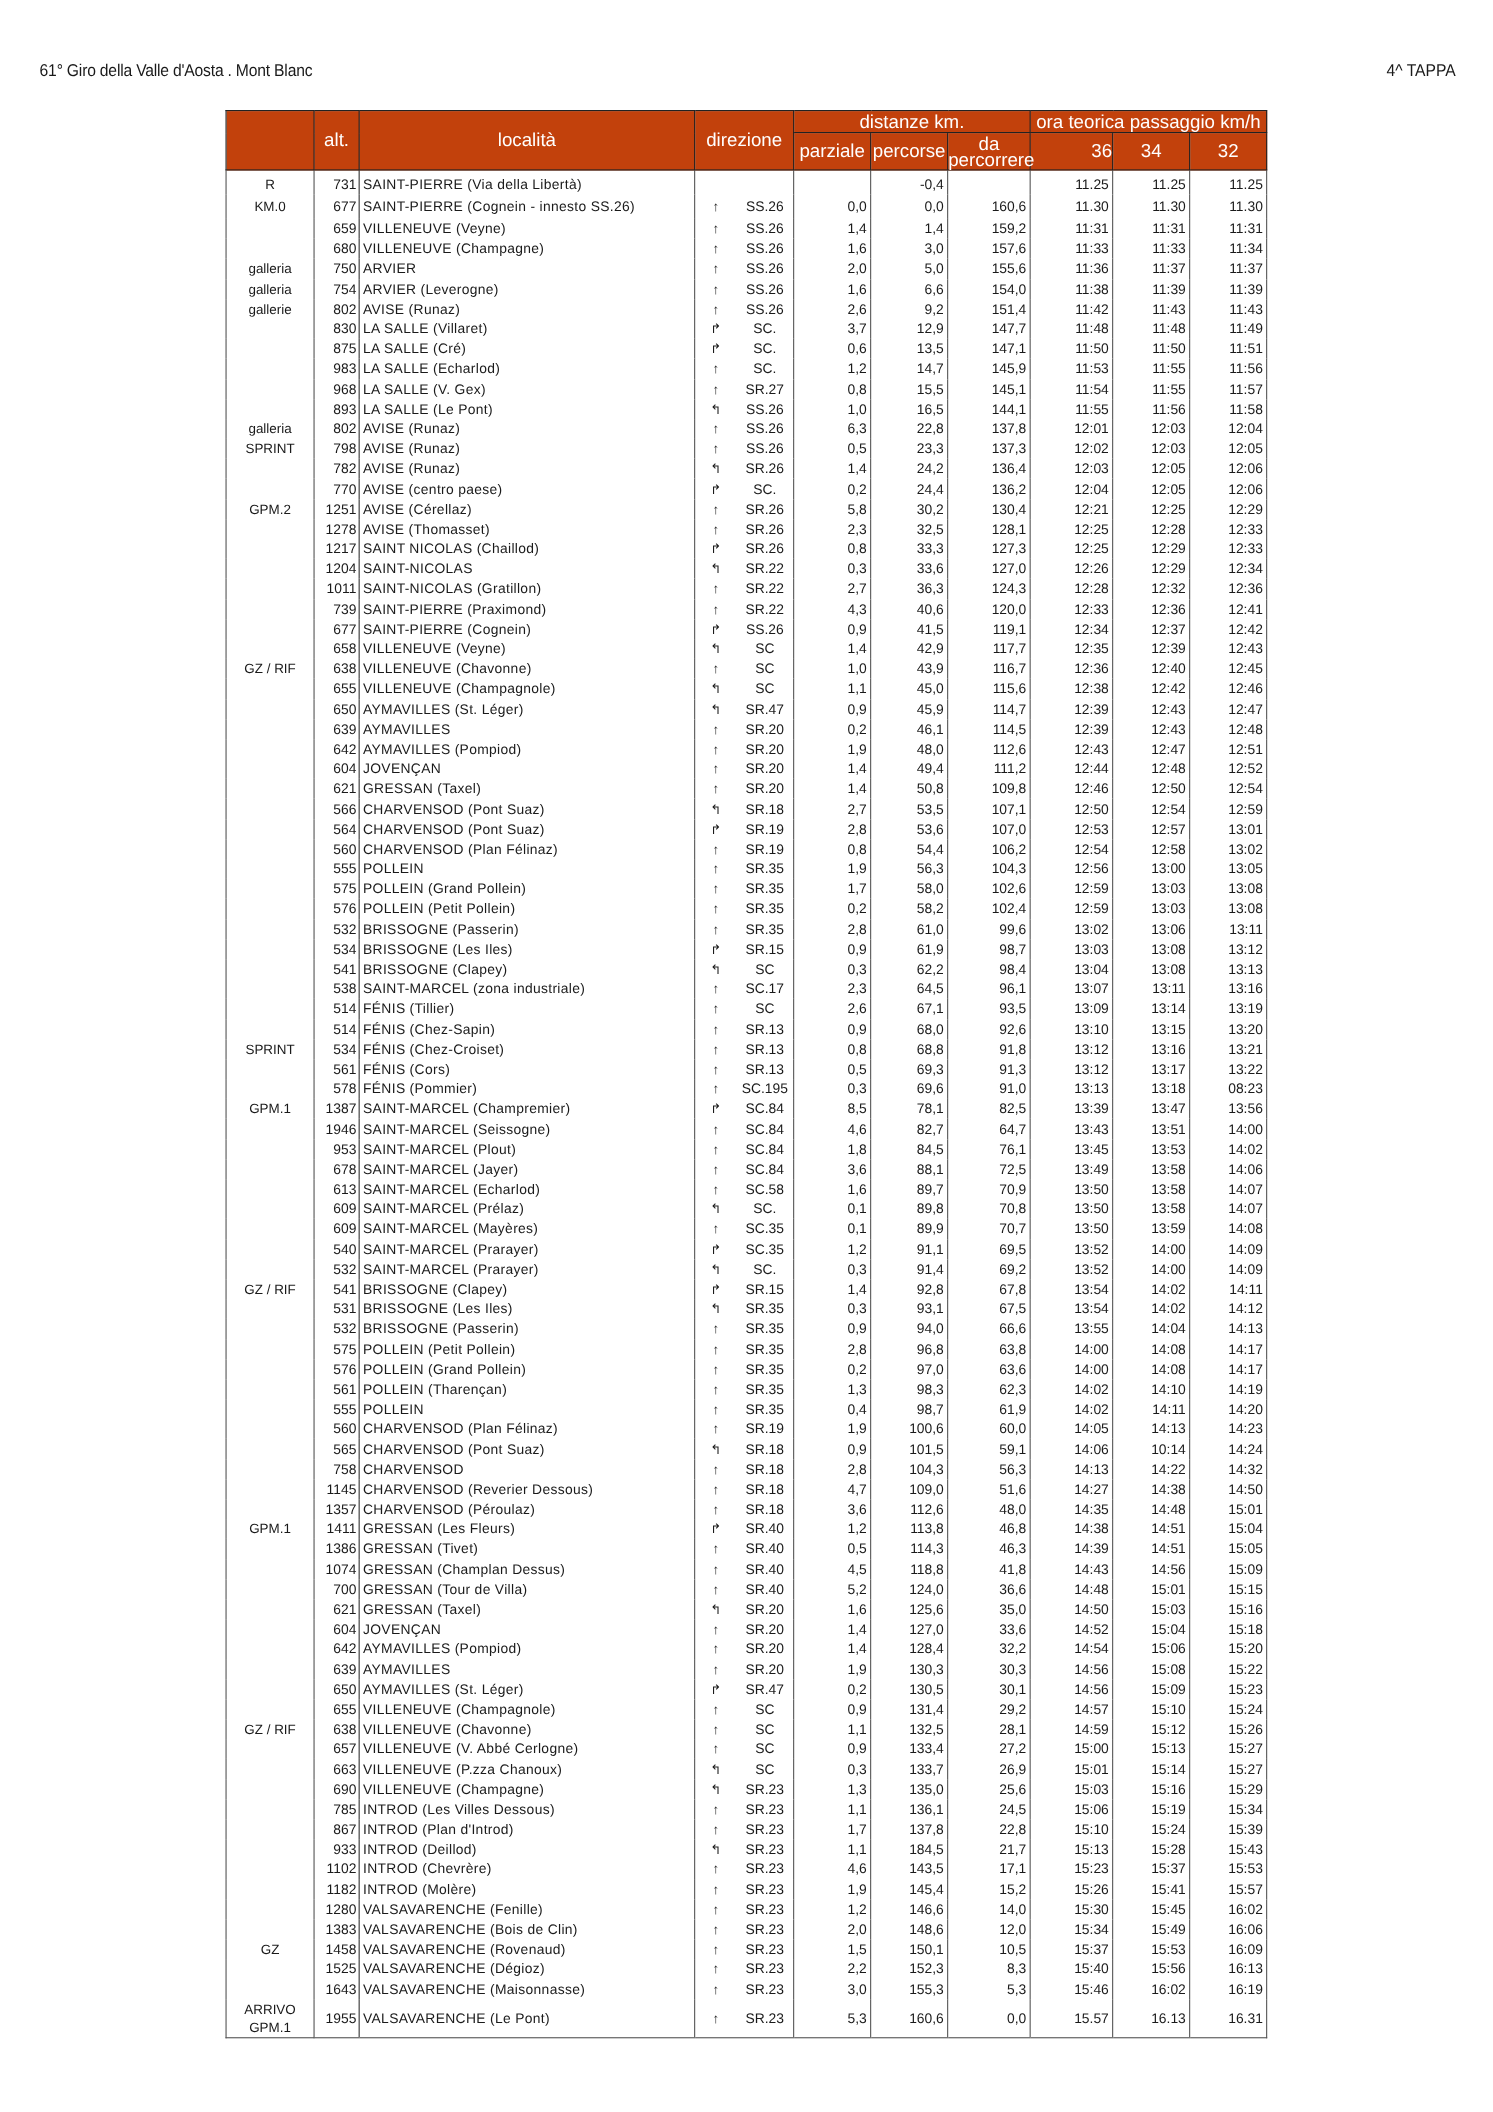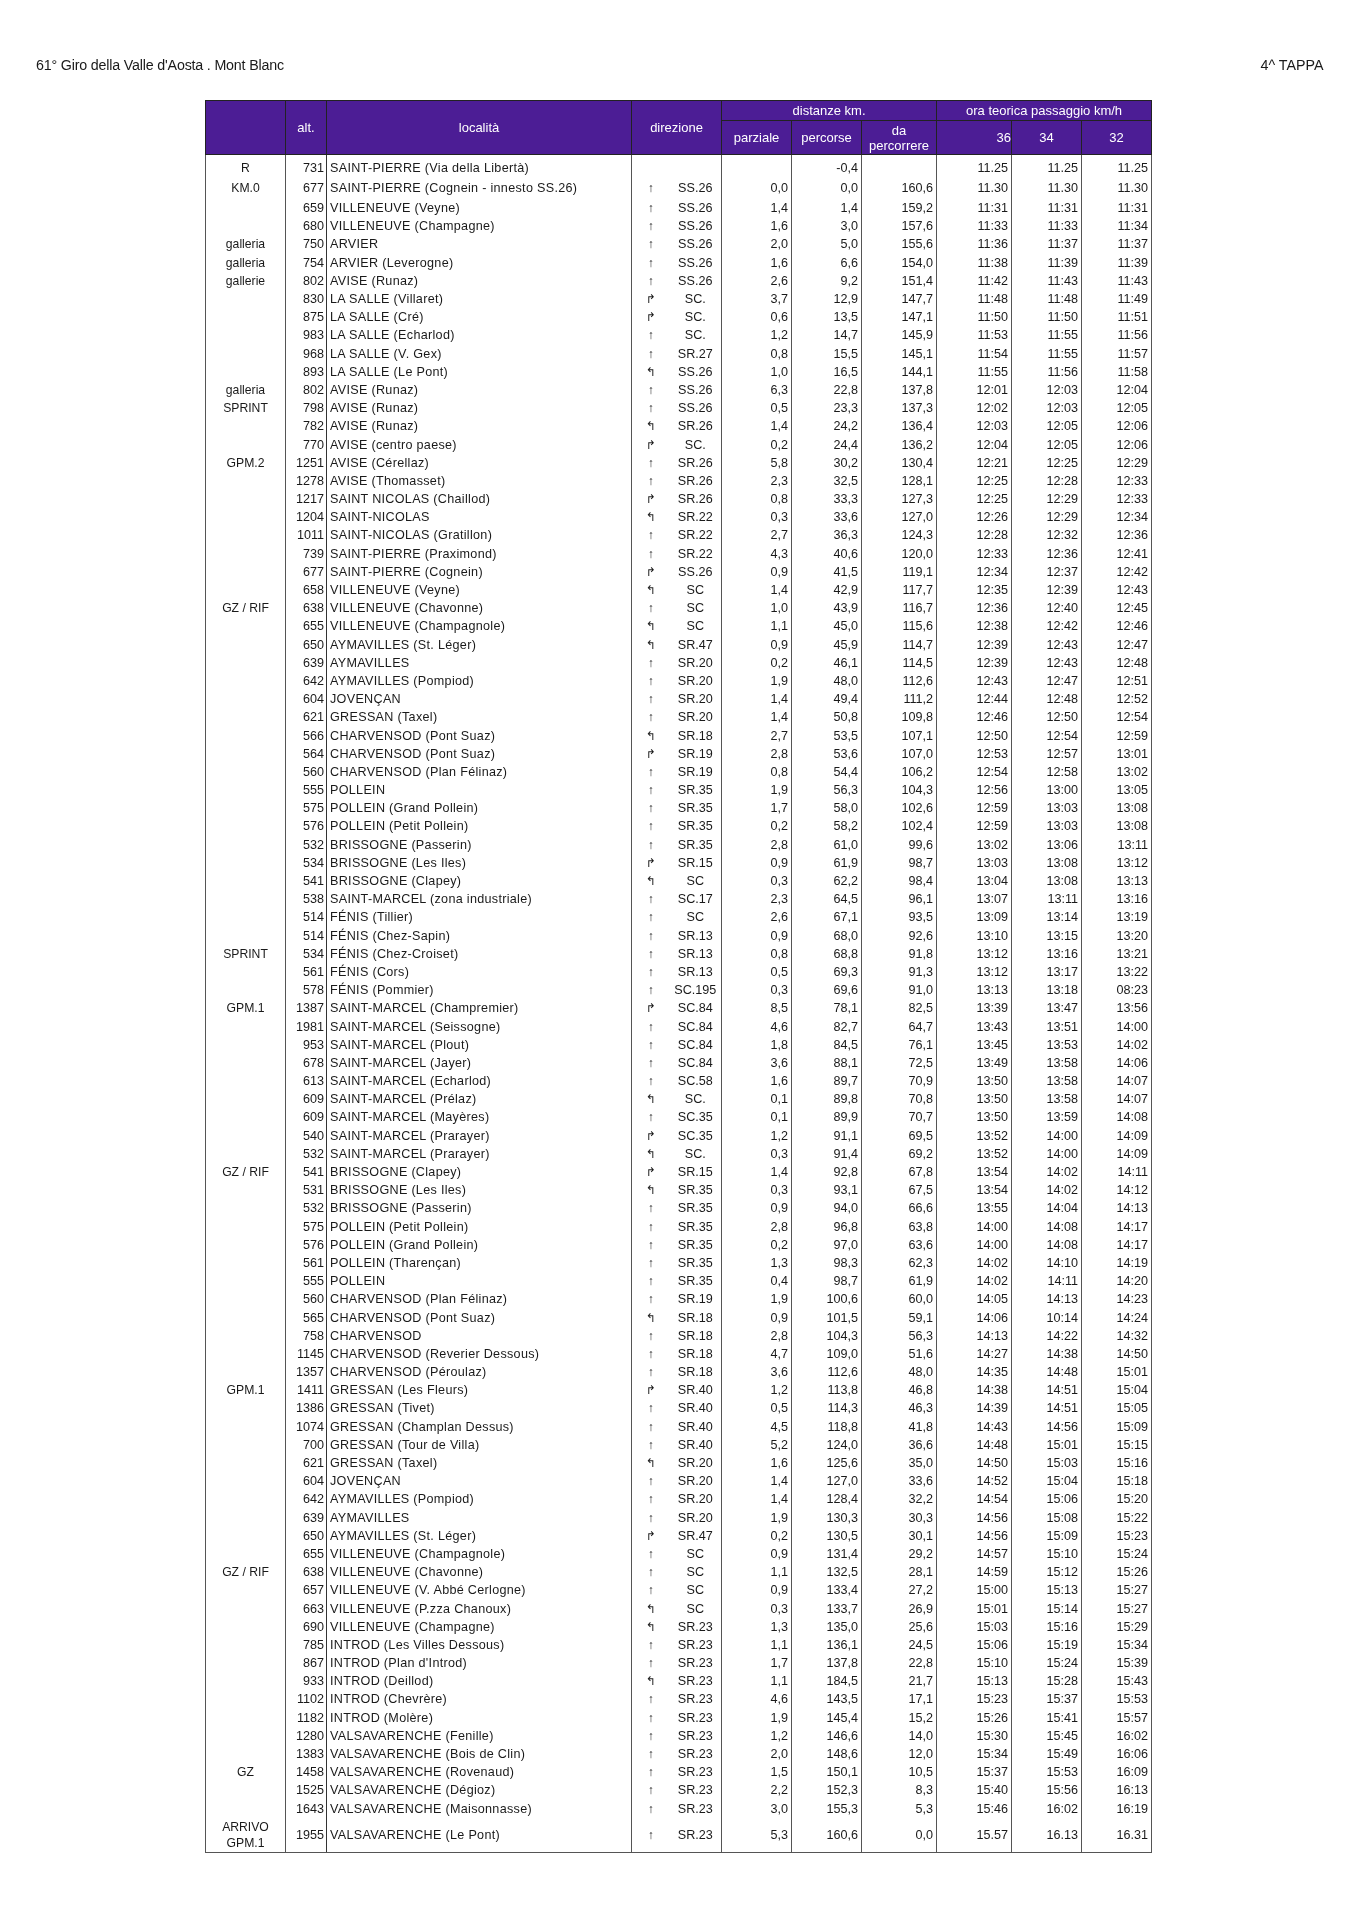--- a/index.html
+++ b/index.html
@@ -11,21 +11,21 @@
   table.route col.c-alt { width:41px; }
   table.route col.c-loc { width:305px; }
   table.route col.c-arr { width:38px; }
   table.route col.c-road { width:52px; }
   table.route col.c-par { width:70px; }
   table.route col.c-perc { width:70px; }
   table.route col.c-da { width:75px; }
   table.route col.c-t36 { width:75px; }
   table.route col.c-t34 { width:70px; }
   table.route col.c-t32 { width:70px; }
-  thead th { background:#4c1d95; color:#ffffff; font-weight:normal; font-size:13px; border:1.5px solid #222; padding:0; text-align:center; line-height:15px; }
+  thead th { background:#c2410c; color:#ffffff; font-weight:normal; font-size:17px; border:1.5px solid #222; padding:0; text-align:center; line-height:15px; }
   thead tr.h1 th { height:19px; }
   thead tr.h2 th { height:33px; }
   thead th.tl { text-align:right; padding-left:10px; }
   tbody td { padding:0 2px; height:18.2px; line-height:18px; white-space:nowrap; overflow:visible; }
   tbody tr.first td { padding-top:4px; height:18px; }
   tbody tr.second td { height:22px; }
   tbody tr.last td { height:34px; line-height:16px; border-bottom:1.5px solid #555; }
   td.note { text-align:center; border-left:1.5px solid #555; border-right:1.5px solid #555; font-size:12.2px; }
   td.alt { text-align:right; padding-right:2px; }
   td.loc { border-left:1.5px solid #333; text-align:left; padding-left:3px; letter-spacing:0.3px; }
@@ -680,21 +680,21 @@
         <td class="road">SC.84</td>
         <td class="num">8,5</td>
         <td class="num">78,1</td>
         <td class="num">82,5</td>
         <td class="tm">13:39</td>
         <td class="tm">13:47</td>
         <td class="tm last-col">13:56</td>
       </tr>
       <tr>
         <td class="note"></td>
-        <td class="alt">1981</td>
+        <td class="alt">1946</td>
         <td class="loc">SAINT-MARCEL (Seissogne)</td>
         <td class="arr">↑</td>
         <td class="road">SC.84</td>
         <td class="num">4,6</td>
         <td class="num">82,7</td>
         <td class="num">64,7</td>
         <td class="tm">13:43</td>
         <td class="tm">13:51</td>
         <td class="tm last-col">14:00</td>
       </tr>

